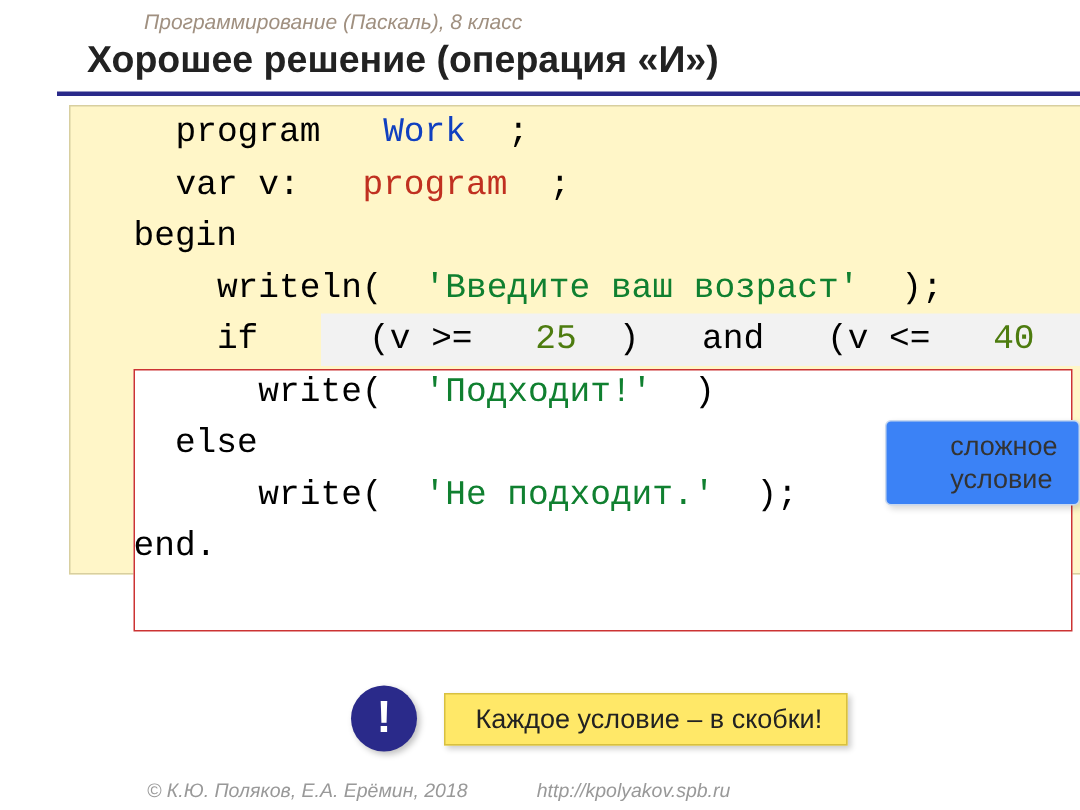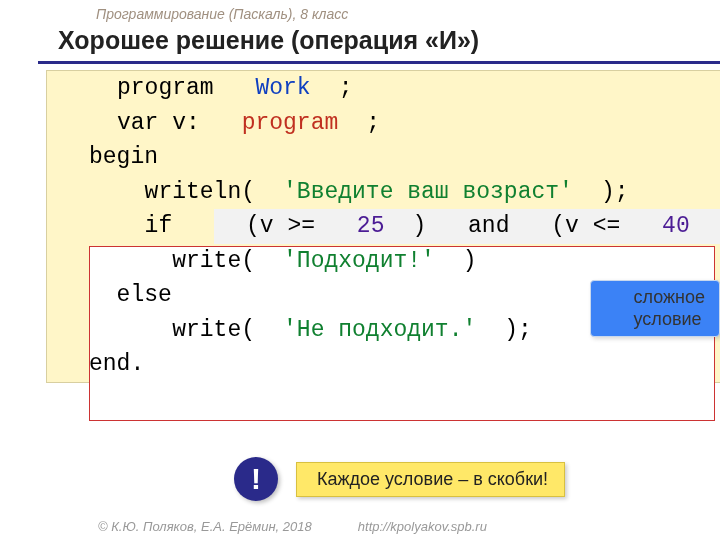--- a/index.html
+++ b/index.html
@@ -37,21 +37,21 @@
     font-size: 23px;
     line-height: 1.5;
     position: relative;
   }
   .code-line { white-space: pre; }
   .kw-prog { color: #000; }
   .kw-name { color: #1040c0; }
   .kw-type { color: #c03020; }
   .kw-str  { color: #108030; }
   .kw-and  { color: #000000; }
-  .kw-num  { color: #4c1d95; text-align: right; }
+  .kw-num  { color: #4d7c0f; text-align: right; }
   .highlight-row {
     position: absolute;
     left: 14px; right: 14px;
     background: #fff;
     border: 1.5px solid #c33;
     z-index: 0;
   }
   .inner-highlight {
     background: #f2f2f2;
     padding: 0 4px;

